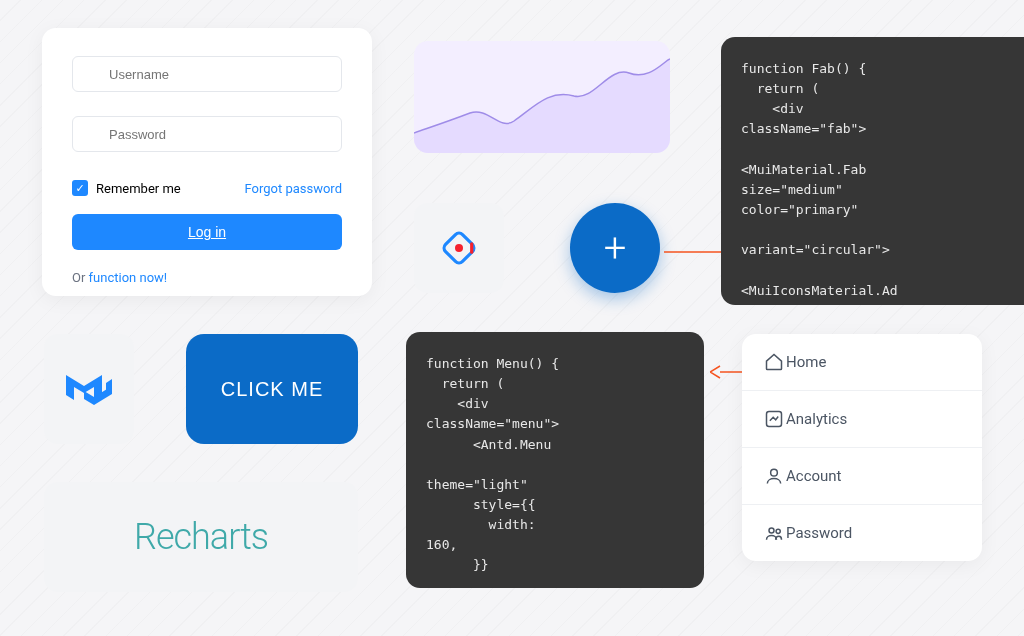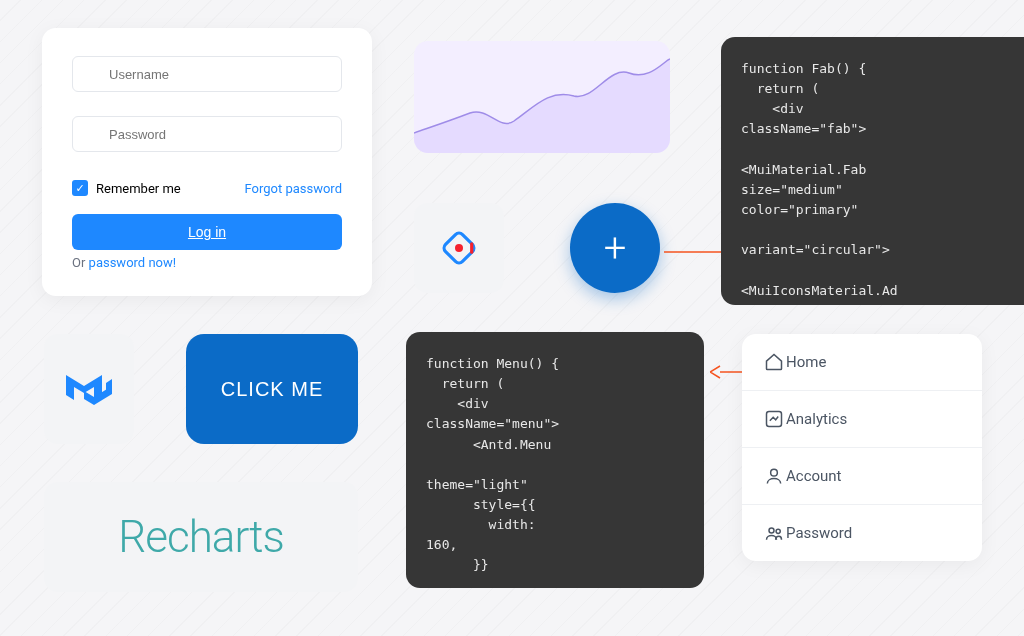--- a/index.html
+++ b/index.html
@@ -60,21 +60,21 @@
 .link { color: #1e88ff; cursor: pointer; }
 .login-btn {
   width: 100%;
   height: 36px;
   background: #1e88ff;
   color: #fff;
   border: none;
   border-radius: 6px;
   font-size: 14px;
   cursor: pointer;
-  margin-bottom: 5px;
+  margin-bottom: 20px;
   text-decoration: underline;
 }
 .or-text { font-size: 13px; color: #6b7280; }
 .chart-card {
   position: absolute;
   left: 414px; top: 41px;
   width: 256px; height: 112px;
   background: #f3eeff;
   border-radius: 14px;
   overflow: hidden;
@@ -154,21 +154,21 @@
 .recharts-card {
   position: absolute;
   left: 44px; top: 482px;
   width: 314px; height: 110px;
   background: #f3f4f6;
   border-radius: 14px;
   display: flex;
   align-items: center;
   justify-content: center;
   color: #3fa9a9;
-  font-size: 44px;
+  font-size: 36px;
   font-weight: 300;
   letter-spacing: -1px;
 }
 .menu-card {
   position: absolute;
   left: 742px; top: 334px;
   width: 240px;
   background: #fff;
   border-radius: 14px;
   box-shadow: 0 4px 20px rgba(0,0,0,0.05);
@@ -211,21 +211,21 @@
   </div>
   <div class="login-row">
     <div class="checkbox-wrap">
       <div class="checkbox">✓</div>
       <span>Remember me</span>
     </div>
     <span class="link">Forgot password</span>
   </div>
   <button class="login-btn">Log in</button>
   <div class="or-text">
-    <span>Or </span><span class="link">password now!</span>
+    <span>Or </span><span class="link">function now!</span>
   </div>
 </div>
 
 <div class="chart-card">
   <svg viewBox="0 0 256 112" width="256" height="112">
     <path d="M0,92 C20,85 35,80 56,72 C75,66 85,90 100,80 C120,66 135,48 160,55 C180,60 195,25 215,32 C235,40 250,20 256,18 L256,112 L0,112 Z" fill="#e5dbff"></path>
     <path d="M0,92 C20,85 35,80 56,72 C75,66 85,90 100,80 C120,66 135,48 160,55 C180,60 195,25 215,32 C235,40 250,20 256,18" fill="none" stroke="#9f8ce8" stroke-width="1.5"></path>
   </svg>
 </div>
 

